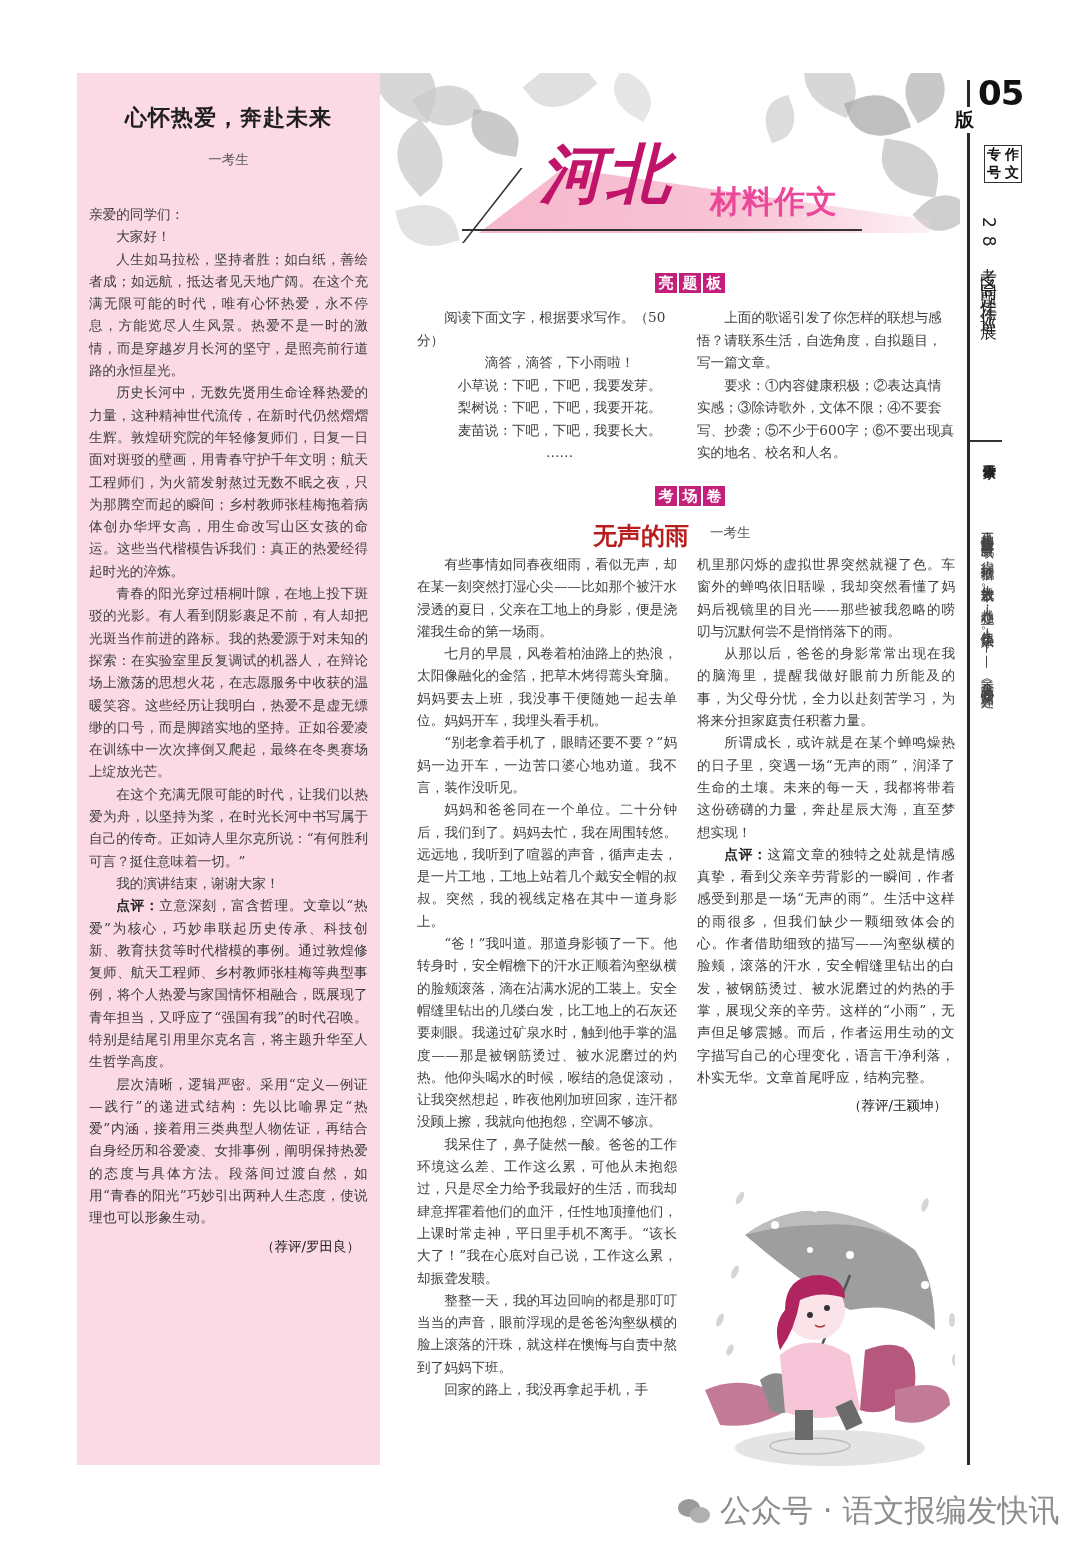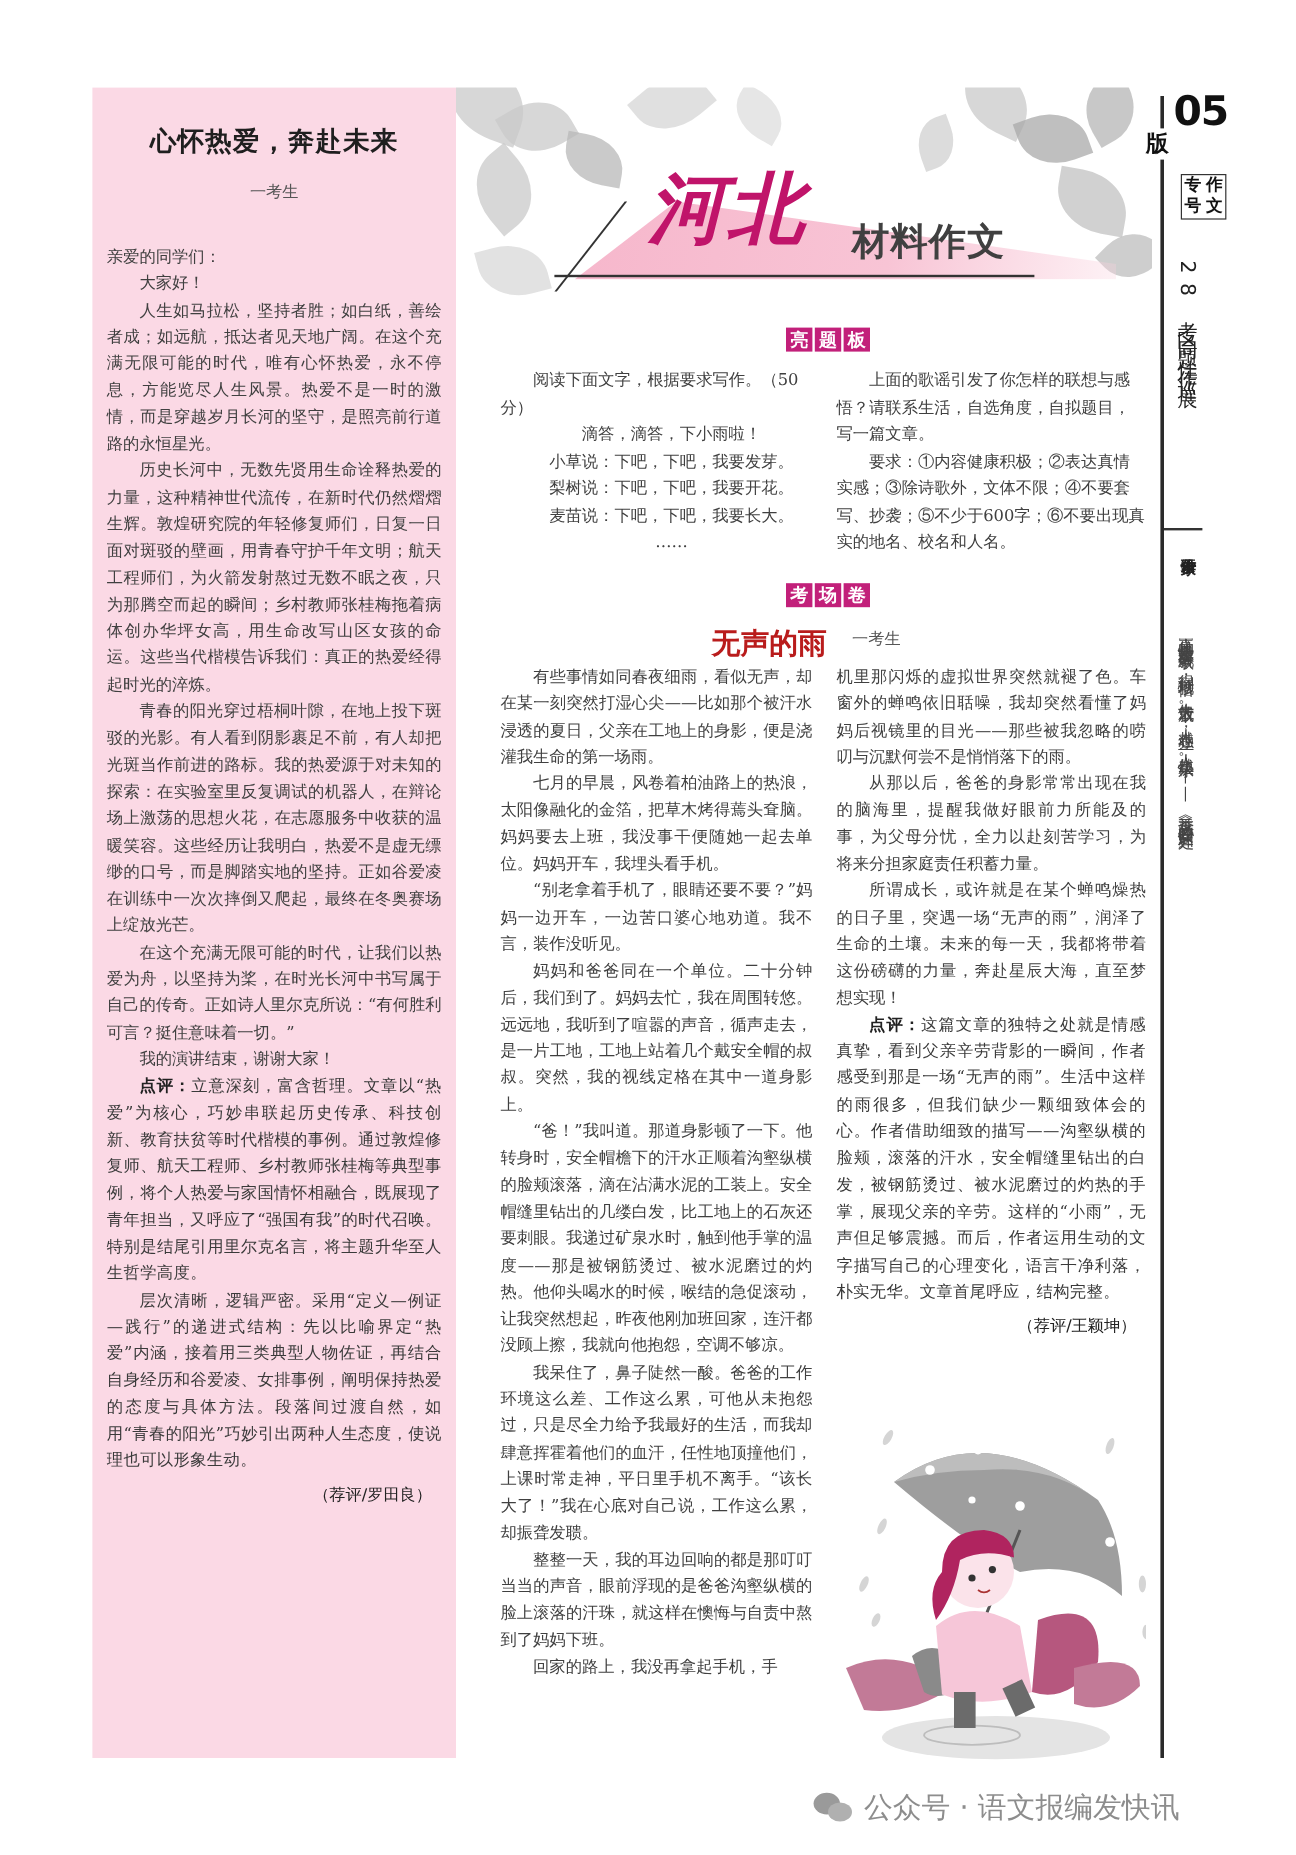--- a/index.html
+++ b/index.html
@@ -37,21 +37,21 @@
       clip-path: polygon(4% 100%, 22% 0%, 100% 80%, 100% 100%);
     }
     .band-line { position: absolute; left: 82px; top: 156px; width: 400px; height: 1.5px; background: #333; }
     .band-slash { position: absolute; left: 82px; top: 95px; width: 1.5px; height: 75px; background: #333; transform: skewX(-38deg); transform-origin: bottom left; }
     .hebei {
       position: absolute; left: 160px; top: 58px; font-family: "DejaVu Serif", serif; font-weight: bold;
       font-size: 64px; color: #c0146a; font-style: italic; letter-spacing: 2px;
     }
     .subtitle-main {
       position: absolute; left: 330px; top: 108px; font-family: "DejaVu Sans", sans-serif; font-weight: bold;
-      font-size: 31px; color: #404040; letter-spacing: 1px;
+      font-size: 31px; color: #ec4899; letter-spacing: 1px;
     }
 
     
     .tag-row { position: absolute; display: flex; gap: 2px; }
     .tag-char {
       width: 22px; height: 20px; background: #c2207a; color: #fff; font-family: "DejaVu Sans", sans-serif;
       font-weight: bold; font-size: 15px; line-height: 20px; text-align: center;
     }
 
     
@@ -88,21 +88,21 @@
     .vert {
       position: absolute; writing-mode: vertical-rl; font-family: "DejaVu Sans", sans-serif;
     }
     .side-title { left: 978px; top: 217px; font-size: 17px; letter-spacing: 8px; color: #222; }
     .side-divider { position: absolute; left: 970px; top: 440px; width: 32px; height: 1.5px; background: #333; }
     .side-label { left: 980px; top: 455px; font-size: 13px; font-weight: bold; color: #222; }
     .side-quote { left: 980px; top: 520px; font-size: 13.5px; color: #444; letter-spacing: 1.5px; line-height: 16px; }
 
     
     .watermark {
-      position: absolute; left: 678px; top: 1490px; font-family: "DejaVu Sans", sans-serif; font-size: 24px;
+      position: absolute; left: 678px; top: 1490px; font-family: "DejaVu Sans", sans-serif; font-size: 31px;
       color: #8d8d8d; display: flex; align-items: center; gap: 8px;
     }
     .wechat-icon { width: 34px; height: 28px; position: relative; }
     .bubble { position: absolute; background: #9a9a9a; border-radius: 50%; }
   </style>
 </head>
 <body>
 
 <div class="left-col">
   <div class="left-title">心怀热爱，奔赴未来</div>

